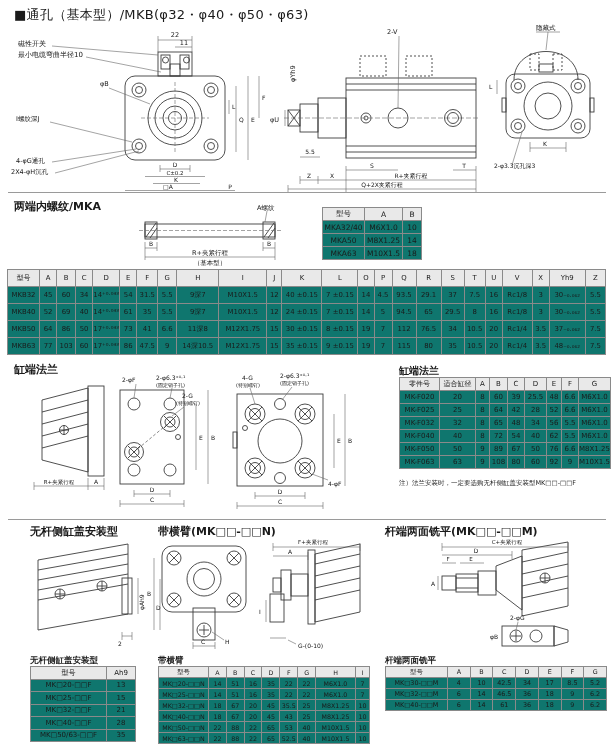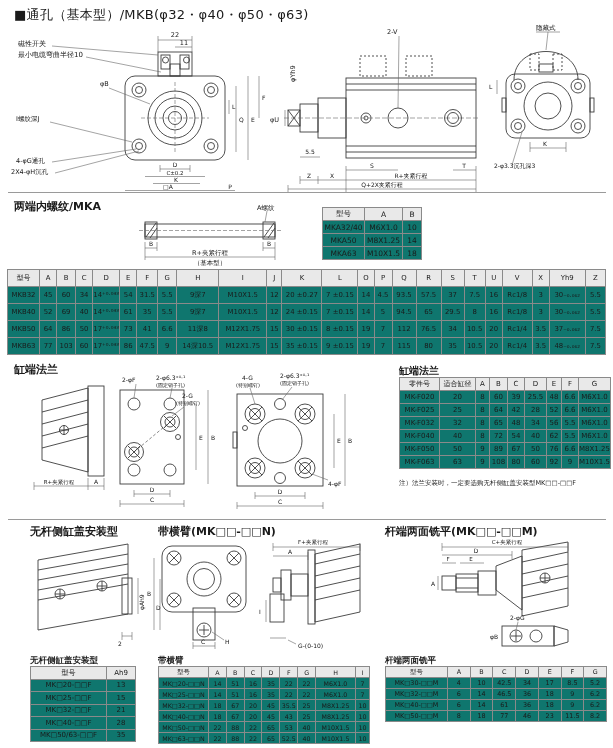--- a/index.html
+++ b/index.html
@@ -302,26 +302,26 @@
           <td>45</td>
           <td>60</td>
           <td>34</td>
           <td>14⁺⁰·⁰⁴³</td>
           <td>54</td>
           <td>31.5</td>
           <td>5.5</td>
           <td>9深7</td>
           <td>M10X1.5</td>
           <td>12</td>
-          <td>20 ±0.27</td>
+          <td>40 ±0.15</td>
           <td>7 ±0.15</td>
           <td>14</td>
           <td>4.5</td>
           <td>93.5</td>
-          <td>57.5</td>
+          <td>29.1</td>
           <td>37</td>
           <td>7.5</td>
           <td>16</td>
           <td>Rc1/8</td>
           <td>3</td>
           <td>30₋₀.₀₆₂</td>
           <td>5.5</td>
         </tr>
         <tr>
           <td>MKB40</td>
@@ -892,26 +892,16 @@
         <tr>
           <td>MK□40-□□M</td>
           <td>6</td>
           <td>14</td>
           <td>61</td>
           <td>36</td>
           <td>18</td>
           <td>9</td>
           <td>6.2</td>
         </tr>
-        <tr>
-          <td>MK□50-□□M</td>
-          <td>8</td>
-          <td>18</td>
-          <td>77</td>
-          <td>46</td>
-          <td>23</td>
-          <td>11.5</td>
-          <td>8.2</td>
-        </tr>
       </tbody>
     </table>
 
 </div>
 
 </body></html>

